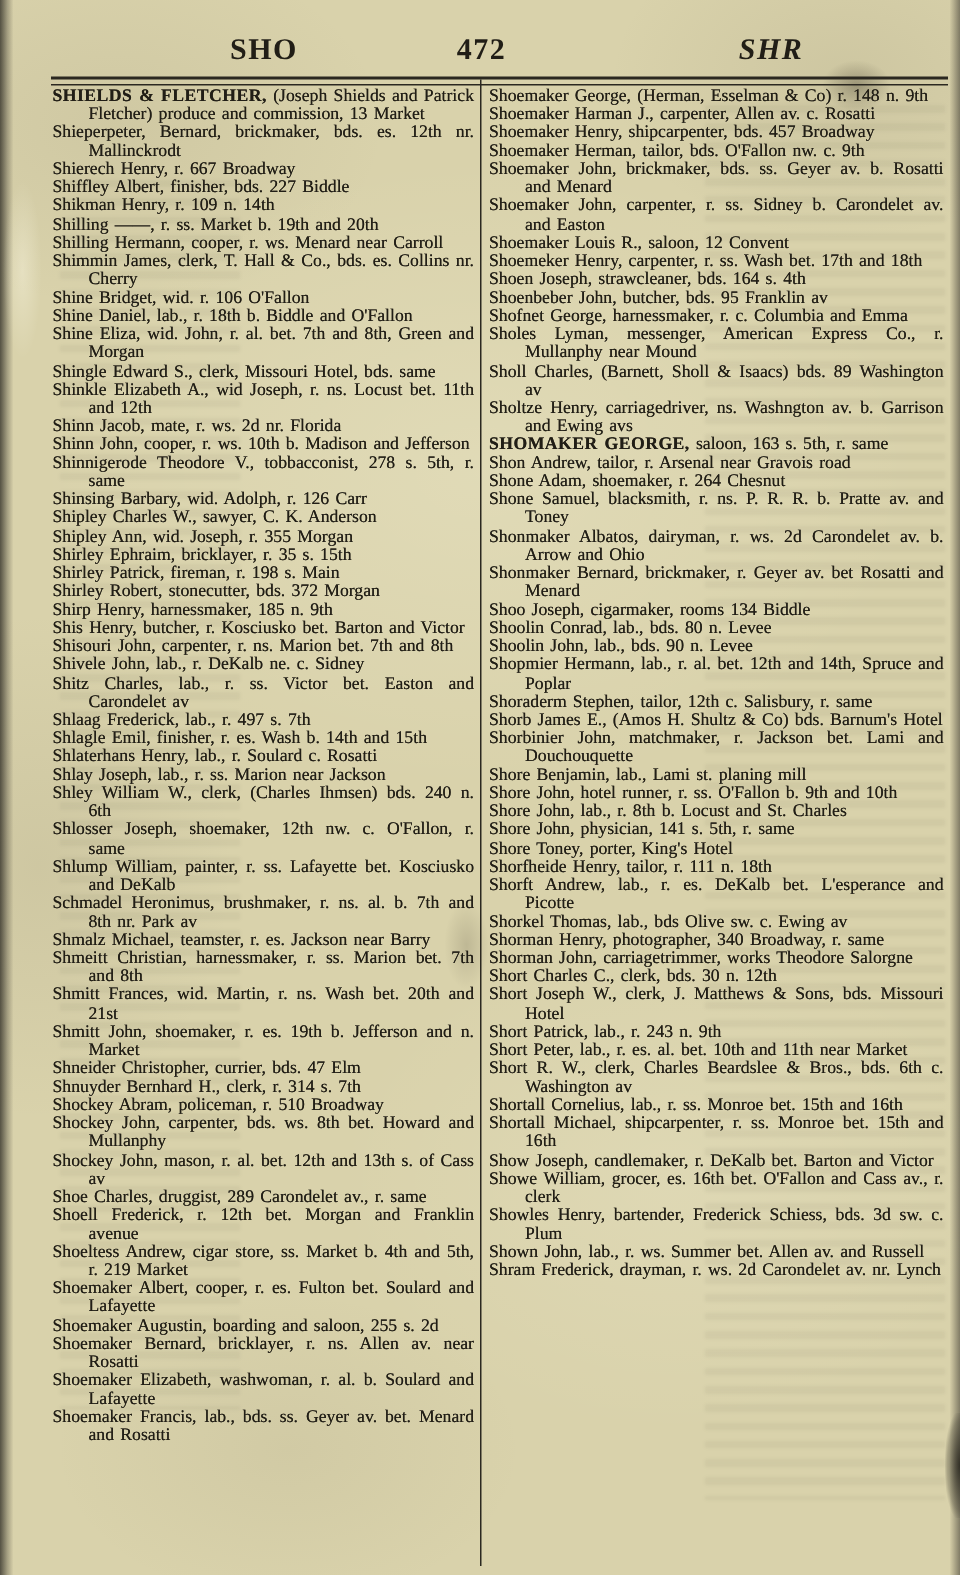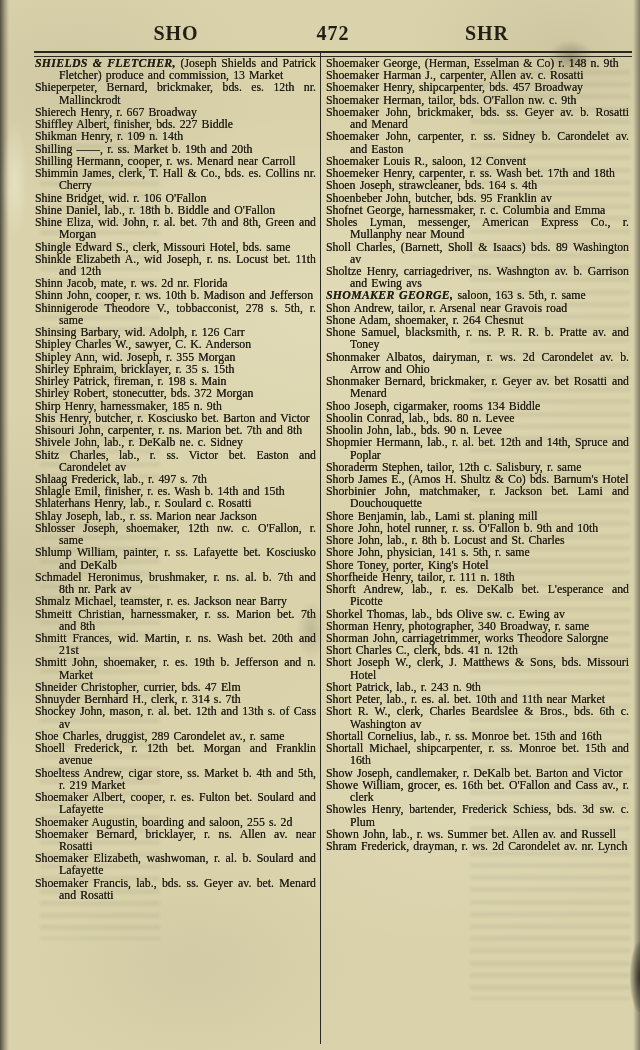--- a/index.html
+++ b/index.html
@@ -35,34 +35,34 @@
   
   .ghost{position:absolute;pointer-events:none;
     background:repeating-linear-gradient(180deg, rgba(92,86,66,.065) 0 5px, transparent 5px 12.2px);
     filter:blur(1px);}
   .ghost.g1{left:470px;top:70px;width:160px;height:930px;}
   .ghost.g2{left:40px;top:120px;width:120px;height:820px;}
 
   .header{position:absolute;top:22px;left:0;width:100%;height:26px;
     font-weight:bold;font-size:20px;letter-spacing:1px;}
   .header .h-left{position:absolute;left:176px;transform:translateX(-50%);}
-  .header .h-center{position:absolute;left:333px;transform:translateX(-50%);}
-  .header .h-right{position:absolute;left:487px;transform:translateX(-50%);}
+  .header .h-center{position:absolute;left:321px;transform:translateX(-50%);}
+  .header .h-right{position:absolute;left:514px;transform:translateX(-50%);font-style:italic;}
 
   .head-rule{position:absolute;left:34px;right:8px;top:51px;height:3.2px;
     border-top:2.4px solid #2b2820;border-bottom:1px solid #2b2820;}
   .col-divider{position:absolute;left:319.5px;top:53px;bottom:6px;width:1.6px;background:#2b2820;}
 
   .columns{position:absolute;left:0;right:0;top:57px;bottom:4px;display:flex;}
   .col{font-size:11.8px;line-height:12.24px;word-spacing:1.2px;
     text-shadow:0 0 .35px rgba(33,30,22,.9);}
   .col.c1{width:281px;margin-left:35px;}
   .col.c2{width:303px;margin-left:10px;}
   .entry{padding-left:24px;text-indent:-24px;text-align:justify;}
-  .entry .lead{font-weight:bold;letter-spacing:.3px;font-style:italic;}
+  .entry .lead{font-weight:bold;letter-spacing:.3px;}
 </style>
 </head>
 <body>
 
 <div class="page">
   <div class="ghost g1"></div>
   <div class="ghost g2"></div>
   <div class="edge-left"></div>
   <div class="edge-right"></div>
   <div class="blot-right"></div>
@@ -105,29 +105,32 @@
         <div class="entry">Shirley Robert, stonecutter, bds. 372 Morgan</div>
         <div class="entry">Shirp Henry, harnessmaker, 185 n. 9th</div>
         <div class="entry">Shis Henry, butcher, r. Kosciusko bet. Barton and Victor</div>
         <div class="entry">Shisouri John, carpenter, r. ns. Marion bet. 7th and 8th</div>
         <div class="entry">Shivele John, lab., r. DeKalb ne. c. Sidney</div>
         <div class="entry">Shitz Charles, lab., r. ss. Victor bet. Easton and Carondelet av</div>
         <div class="entry">Shlaag Frederick, lab., r. 497 s. 7th</div>
         <div class="entry">Shlagle Emil, finisher, r. es. Wash b. 14th and 15th</div>
         <div class="entry">Shlaterhans Henry, lab., r. Soulard c. Rosatti</div>
         <div class="entry">Shlay Joseph, lab., r. ss. Marion near Jackson</div>
+        <div class="entry">Shley William W., clerk, (Charles Ihmsen) bds. 240 n. 6th</div>
         <div class="entry">Shlosser Joseph, shoemaker, 12th nw. c. O'Fallon, r. same</div>
         <div class="entry">Shlump William, painter, r. ss. Lafayette bet. Kosciusko and DeKalb</div>
         <div class="entry">Schmadel Heronimus, brushmaker, r. ns. al. b. 7th and 8th nr. Park av</div>
         <div class="entry">Shmalz Michael, teamster, r. es. Jackson near Barry</div>
         <div class="entry">Shmeitt Christian, harnessmaker, r. ss. Marion bet. 7th and 8th</div>
         <div class="entry">Shmitt Frances, wid. Martin, r. ns. Wash bet. 20th and 21st</div>
         <div class="entry">Shmitt John, shoemaker, r. es. 19th b. Jefferson and n. Market</div>
         <div class="entry">Shneider Christopher, currier, bds. 47 Elm</div>
         <div class="entry">Shnuyder Bernhard H., clerk, r. 314 s. 7th</div>
+        <div class="entry">Shockey Abram, policeman, r. 510 Broadway</div>
+        <div class="entry">Shockey John, carpenter, bds. ws. 8th bet. Howard and Mullanphy</div>
         <div class="entry">Shockey John, mason, r. al. bet. 12th and 13th s. of Cass av</div>
         <div class="entry">Shoe Charles, druggist, 289 Carondelet av., r. same</div>
         <div class="entry">Shoell Frederick, r. 12th bet. Morgan and Franklin avenue</div>
         <div class="entry">Shoeltess Andrew, cigar store, ss. Market b. 4th and 5th, r. 219 Market</div>
         <div class="entry">Shoemaker Albert, cooper, r. es. Fulton bet. Soulard and Lafayette</div>
         <div class="entry">Shoemaker Augustin, boarding and saloon, 255 s. 2d</div>
         <div class="entry">Shoemaker Bernard, bricklayer, r. ns. Allen av. near Rosatti</div>
         <div class="entry">Shoemaker Elizabeth, washwoman, r. al. b. Soulard and Lafayette</div>
         <div class="entry">Shoemaker Francis, lab., bds. ss. Geyer av. bet. Menard and Rosatti</div>
       </div>
@@ -162,21 +165,21 @@
         <div class="entry">Shore Benjamin, lab., Lami st. planing mill</div>
         <div class="entry">Shore John, hotel runner, r. ss. O'Fallon b. 9th and 10th</div>
         <div class="entry">Shore John, lab., r. 8th b. Locust and St. Charles</div>
         <div class="entry">Shore John, physician, 141 s. 5th, r. same</div>
         <div class="entry">Shore Toney, porter, King's Hotel</div>
         <div class="entry">Shorfheide Henry, tailor, r. 111 n. 18th</div>
         <div class="entry">Shorft Andrew, lab., r. es. DeKalb bet. L'esperance and Picotte</div>
         <div class="entry">Shorkel Thomas, lab., bds Olive sw. c. Ewing av</div>
         <div class="entry">Shorman Henry, photographer, 340 Broadway, r. same</div>
         <div class="entry">Shorman John, carriagetrimmer, works Theodore Salorgne</div>
-        <div class="entry">Short Charles C., clerk, bds. 41 n. 12th</div>
+        <div class="entry">Short Charles C., clerk, bds. 30 n. 12th</div>
         <div class="entry">Short Joseph W., clerk, J. Matthews &amp; Sons, bds. Missouri Hotel</div>
         <div class="entry">Short Patrick, lab., r. 243 n. 9th</div>
         <div class="entry">Short Peter, lab., r. es. al. bet. 10th and 11th near Market</div>
         <div class="entry">Short R. W., clerk, Charles Beardslee &amp; Bros., bds. 6th c. Washington av</div>
         <div class="entry">Shortall Cornelius, lab., r. ss. Monroe bet. 15th and 16th</div>
         <div class="entry">Shortall Michael, shipcarpenter, r. ss. Monroe bet. 15th and 16th</div>
         <div class="entry">Show Joseph, candlemaker, r. DeKalb bet. Barton and Victor</div>
         <div class="entry">Showe William, grocer, es. 16th bet. O'Fallon and Cass av., r. clerk</div>
         <div class="entry">Showles Henry, bartender, Frederick Schiess, bds. 3d sw. c. Plum</div>
         <div class="entry">Shown John, lab., r. ws. Summer bet. Allen av. and Russell</div>

